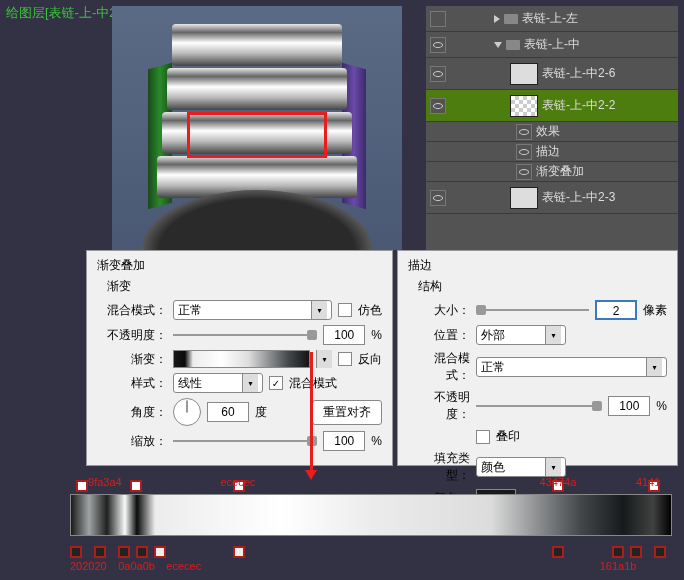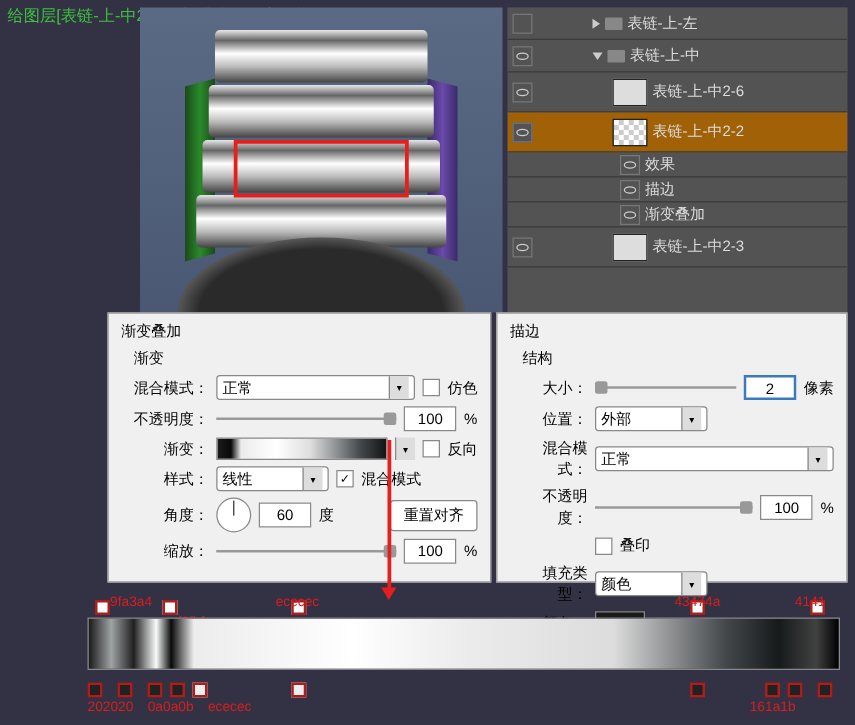--- a/index.html
+++ b/index.html
@@ -8,24 +8,24 @@
 .watch-area{position:absolute;top:6px;left:112px;width:290px;height:244px;background:linear-gradient(to bottom,#5a6a84 0%,#4a5874 100%);overflow:hidden}
 .link-seg{position:absolute;left:50px;width:190px;height:42px;background:linear-gradient(to bottom,#e8e8e8 0%,#666 20%,#fff 45%,#bbb 70%,#444 100%);border-radius:4px}
 .link-seg.s1{top:18px;width:170px;left:60px}
 .link-seg.s2{top:62px;width:180px;left:55px}
 .link-seg.s3{top:106px;width:190px;left:50px}
 .link-seg.s4{top:150px;width:200px;left:45px}
 .side-l{position:absolute;left:36px;top:60px;width:24px;height:140px;background:linear-gradient(to right,#1a4a1a,#2a8a2a,#1a4a1a);transform:skewY(-15deg)}
 .side-r{position:absolute;right:36px;top:60px;width:24px;height:140px;background:linear-gradient(to right,#3a2a6a,#6a4aaa,#3a2a6a);transform:skewY(15deg)}
 .bezel{position:absolute;bottom:-60px;left:30px;width:230px;height:120px;background:radial-gradient(ellipse at center,#2a2a2a 60%,#555 70%,#333 80%);border-radius:50%}
 .red-box{position:absolute;top:106px;left:75px;width:140px;height:46px;border:3px solid #e81e1e}
-.layers-panel{position:absolute;top:6px;right:6px;width:272px;height:244px;background:#535353;color:#ddd;overflow:hidden}
+.layers-panel{position:absolute;top:6px;right:6px;width:252px;height:244px;background:#535353;color:#ddd;overflow:hidden}
 .layer-row{display:flex;align-items:center;height:26px;border-bottom:1px solid #3a3a3a;padding-left:4px;gap:4px}
 .layer-row.group{background:#535353}
-.layer-row.sel{background:#a16207}
+.layer-row.sel{background:#4d7c0f}
 .layer-row.fx{padding-left:90px;height:20px}
 .vis{width:16px;height:16px;border:1px solid #777;background:#535353;display:flex;align-items:center;justify-content:center}
 .eye{width:10px;height:6px;border:1px solid #ccc;border-radius:50%}
 .spacer{width:40px}
 .folder-ico{width:14px;height:10px;background:#888;border-radius:1px}
 .thumb{width:28px;height:22px;background:#ddd;border:1px solid #222}
 .thumb.trans{background:repeating-conic-gradient(#ccc 0 25%,#fff 0 50%) 0 0/8px 8px}
 .tri{display:inline-block;width:0;height:0;border-top:4px solid transparent;border-bottom:4px solid transparent;border-left:6px solid #ccc}
 .tri.down{border-left:4px solid transparent;border-right:4px solid transparent;border-top:6px solid #ccc;border-bottom:none}
 .dialogs{position:absolute;top:250px;left:86px;right:6px;height:216px;display:flex;gap:4px}

